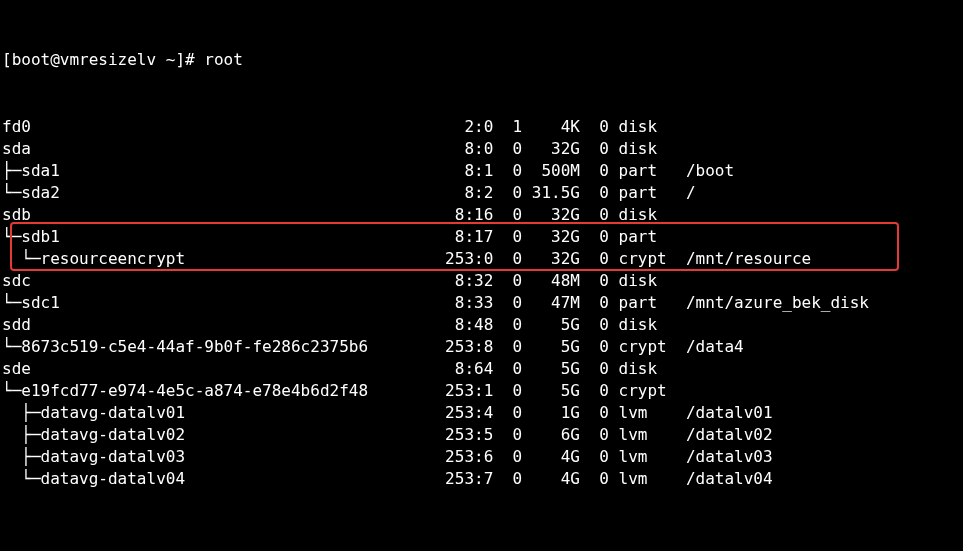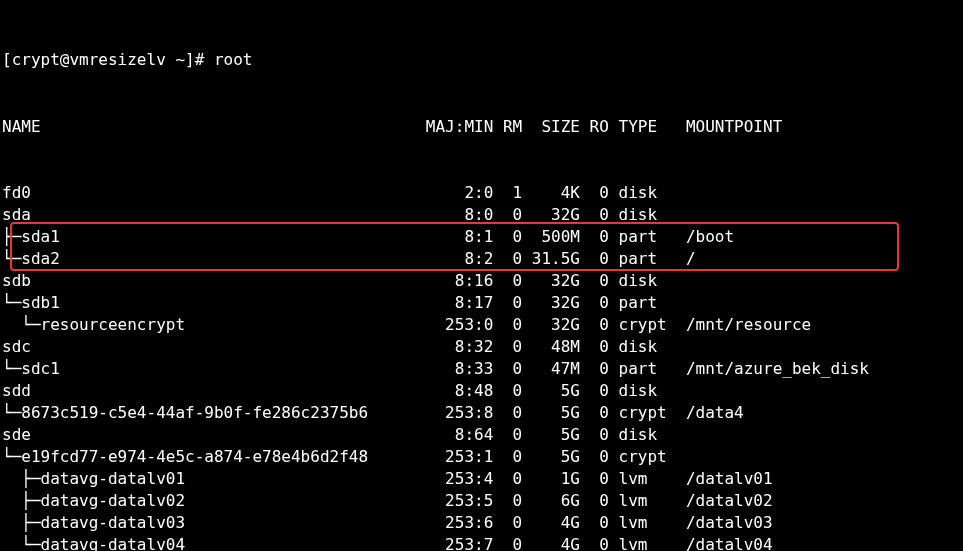--- a/index.html
+++ b/index.html
@@ -32,17 +32,16 @@
     left: 10px;
     top: 222px;
     width: 885px;
     height: 45px;
   }
 </style>
 </head>
 <body>
 
 <div class="terminal">
-  <div class="prompt-line"><span>[crypt@vmresizelv ~]# </span><span>root</span></div>
-  <div class="header-row" id="header-row">NAME                                        MAJ:MIN RM  SIZE RO TYPE   MOUNTPOINT</div>
+  <div class="prompt-line"><span>[boot@vmresizelv ~]# </span><span>root</span></div>
   <div id="rows"><div class="row">fd0                                             2:0  1    4K  0 disk   </div><div class="row">sda                                             8:0  0   32G  0 disk   </div><div class="row">├─sda1                                          8:1  0  500M  0 part   /boot</div><div class="row">└─sda2                                          8:2  0 31.5G  0 part   /</div><div class="row">sdb                                            8:16  0   32G  0 disk   </div><div class="row">└─sdb1                                         8:17  0   32G  0 part   </div><div class="row">  └─resourceencrypt                           253:0  0   32G  0 crypt  /mnt/resource</div><div class="row">sdc                                            8:32  0   48M  0 disk   </div><div class="row">└─sdc1                                         8:33  0   47M  0 part   /mnt/azure_bek_disk</div><div class="row">sdd                                            8:48  0    5G  0 disk   </div><div class="row">└─8673c519-c5e4-44af-9b0f-fe286c2375b6        253:8  0    5G  0 crypt  /data4</div><div class="row">sde                                            8:64  0    5G  0 disk   </div><div class="row">└─e19fcd77-e974-4e5c-a874-e78e4b6d2f48        253:1  0    5G  0 crypt  </div><div class="row">  ├─datavg-datalv01                           253:4  0    1G  0 lvm    /datalv01</div><div class="row">  ├─datavg-datalv02                           253:5  0    6G  0 lvm    /datalv02</div><div class="row">  ├─datavg-datalv03                           253:6  0    4G  0 lvm    /datalv03</div><div class="row">  └─datavg-datalv04                           253:7  0    4G  0 lvm    /datalv04</div></div>
   <div class="highlight-box"></div>
 </div>
 
 </body></html>

